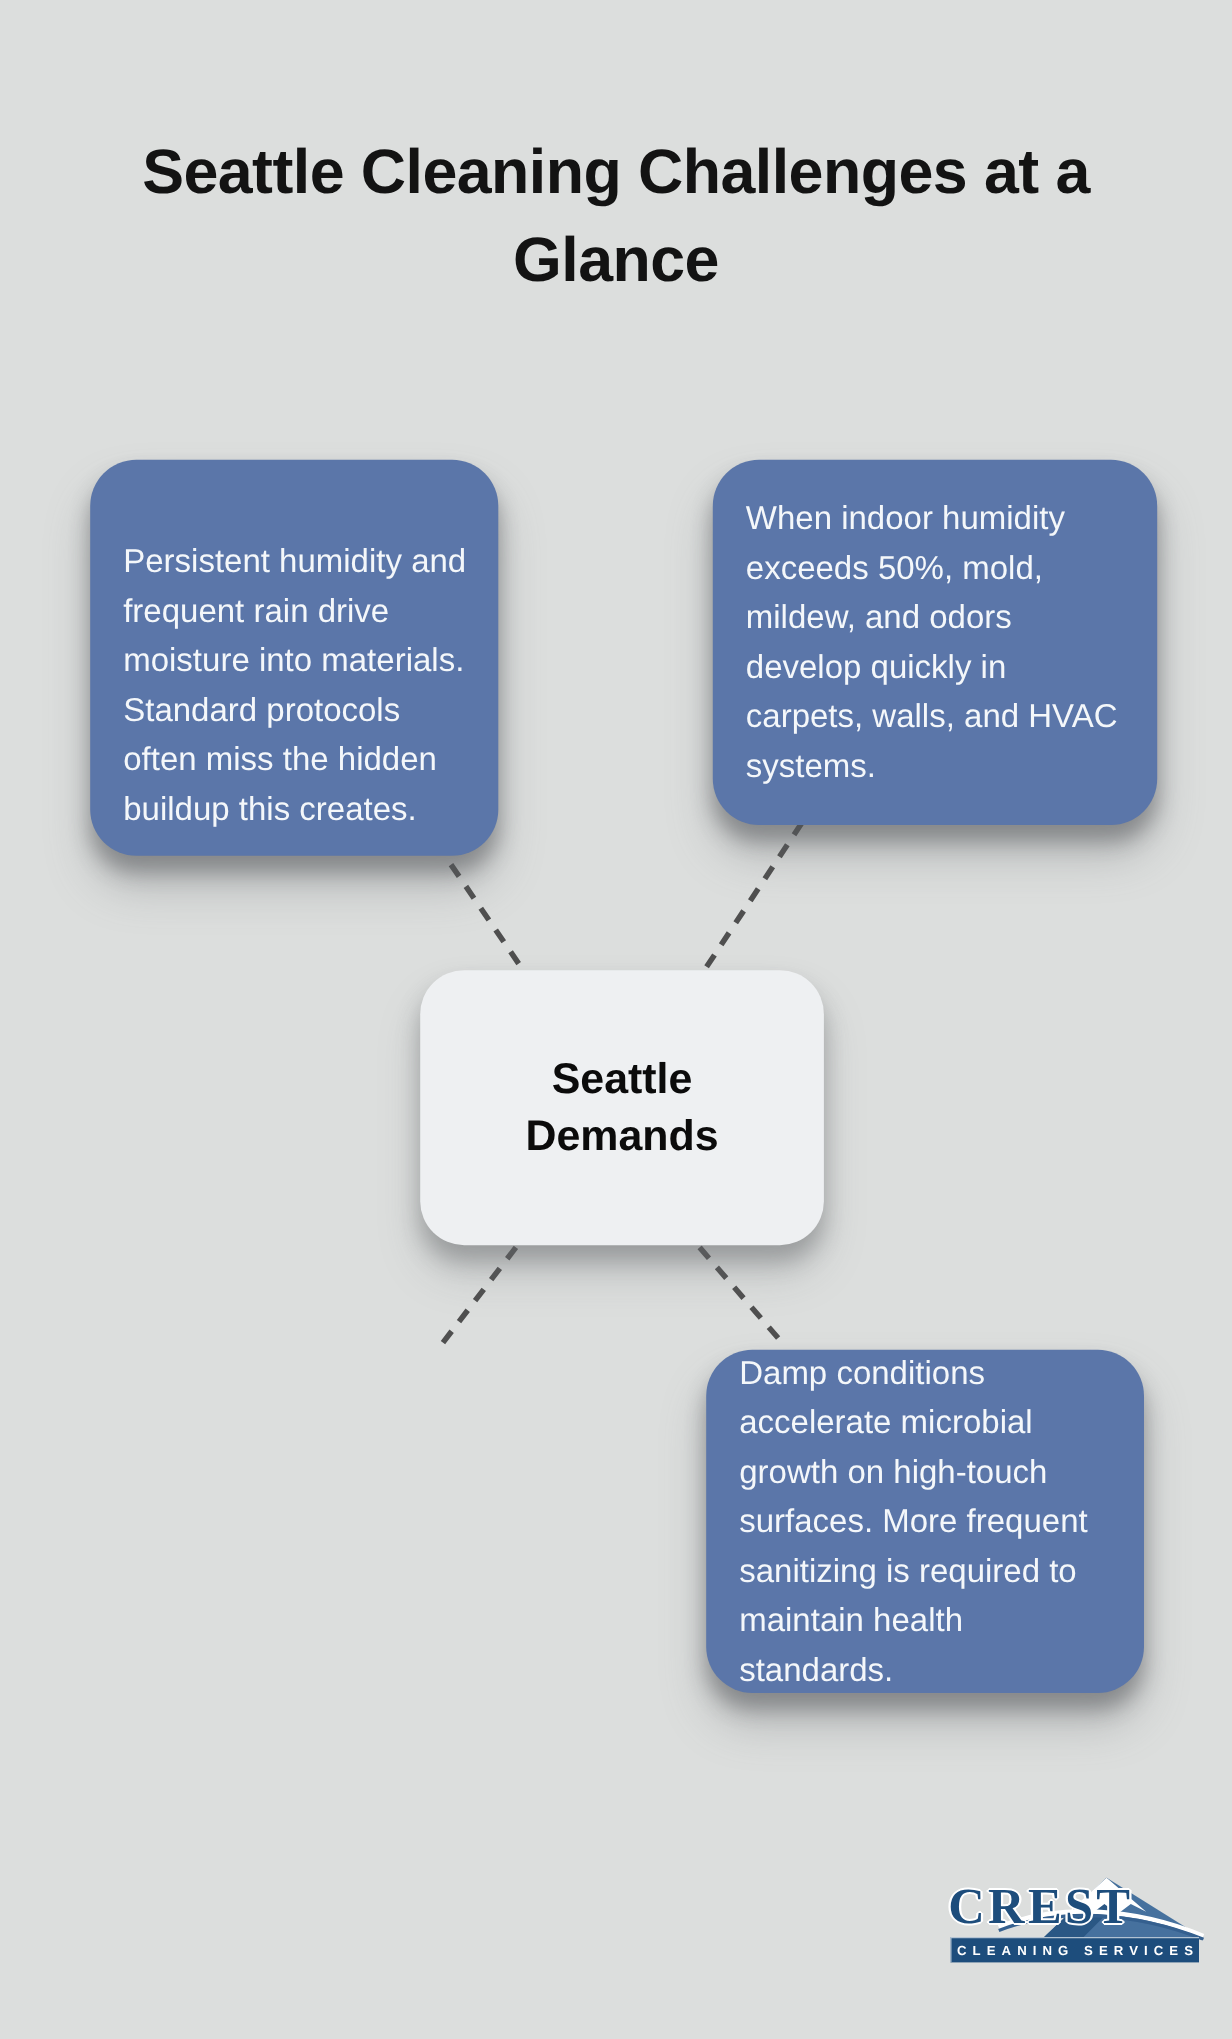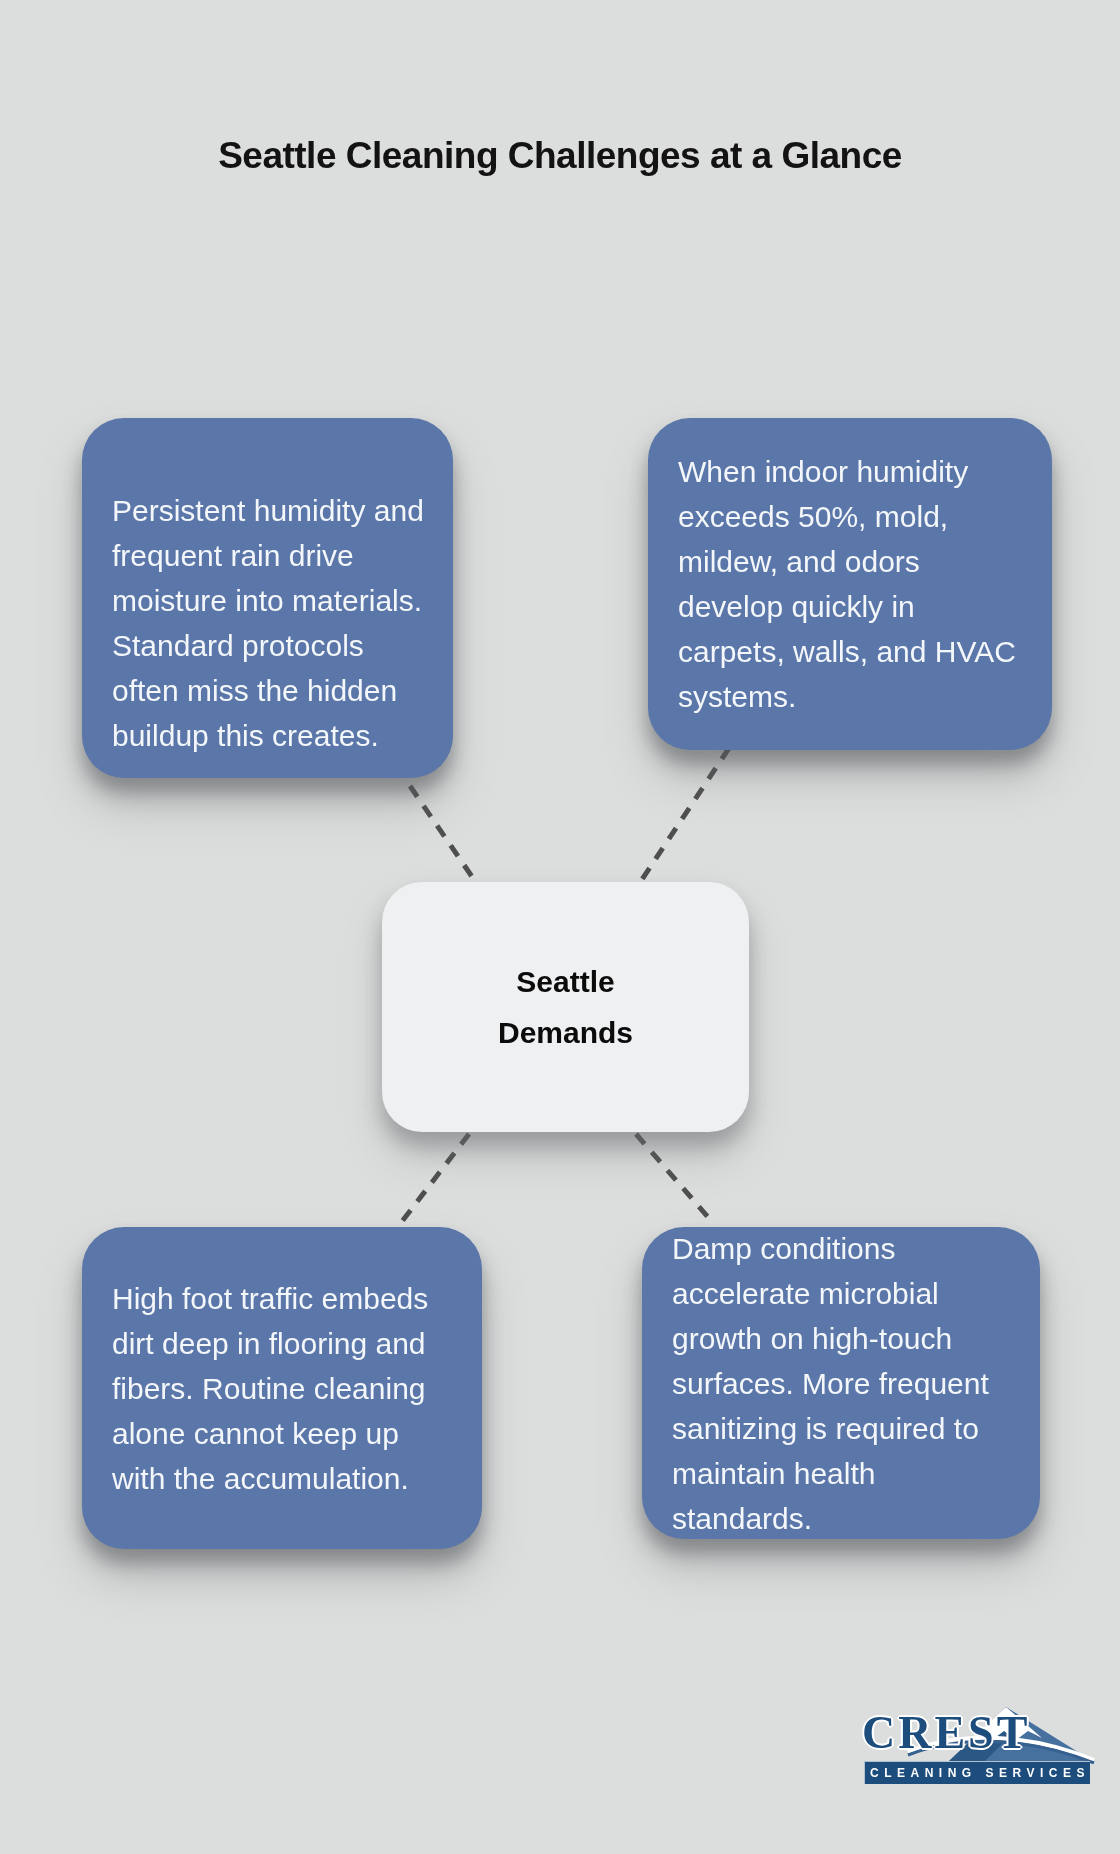--- a/index.html
+++ b/index.html
@@ -18,21 +18,21 @@
     width:1120px;height:1854px;
     margin:0 auto;
     background:var(--background);
     font-family:"Liberation Sans", sans-serif;
     overflow:hidden;
   }
   .title{
     position:absolute;
     left:60px;top:116px;width:1000px;
     margin:0;
-    font-size:37px;
+    font-size:57px;
     line-height:80px;
     font-weight:700;
     letter-spacing:-0.5px;
     text-align:center;
     color:var(--title-text);
   }
   .connectors{
     position:absolute;left:0;top:0;width:1120px;height:1854px;
   }
   .connectors line{
@@ -64,21 +64,21 @@
     position:absolute;
     left:382px;top:882px;width:367px;height:250px;
     background:var(--center-fill);
     border-radius:40px;
     box-shadow:0 14px 20px rgba(95,98,100,0.40), 0 26px 38px rgba(120,123,125,0.28);
     display:flex;align-items:center;justify-content:center;
   }
   .center-node .label{
     max-width:240px;
     text-align:center;
-    font-size:30px;
+    font-size:39px;
     line-height:51px;
     font-weight:700;
     color:#0b0b0b;
   }
   
   .logo{
     position:absolute;
     left:812px;top:1702px;width:240px;height:92px;margin-left:44px;
   }
   .logo .mountain{
@@ -134,23 +134,20 @@
   </div>
 
   <div class="node node-tr">
     <p>When indoor humidity exceeds 50%, mold, mildew, and odors develop quickly in carpets, walls, and HVAC systems.</p>
   </div>
 
   <div class="center-node">
     <div class="label">Seattle Demands</div>
   </div>
 
-  <div class="node node-bl">
-    <p>High foot traffic embeds dirt deep in flooring and fibers. Routine cleaning alone cannot keep up with the accumulation.</p>
-  </div>
 
   <div class="node node-br">
     <p>Damp conditions accelerate microbial growth on high-touch surfaces. More frequent sanitizing is required to maintain health standards.</p>
   </div>
 
   <div class="logo">
     <svg class="mountain" viewBox="0 0 240 62" xmlns="http://www.w3.org/2000/svg" aria-hidden="true">
 
       <path d="M 92 60 L 150 5 L 238 60 Z" fill="#46719e"></path>
 

